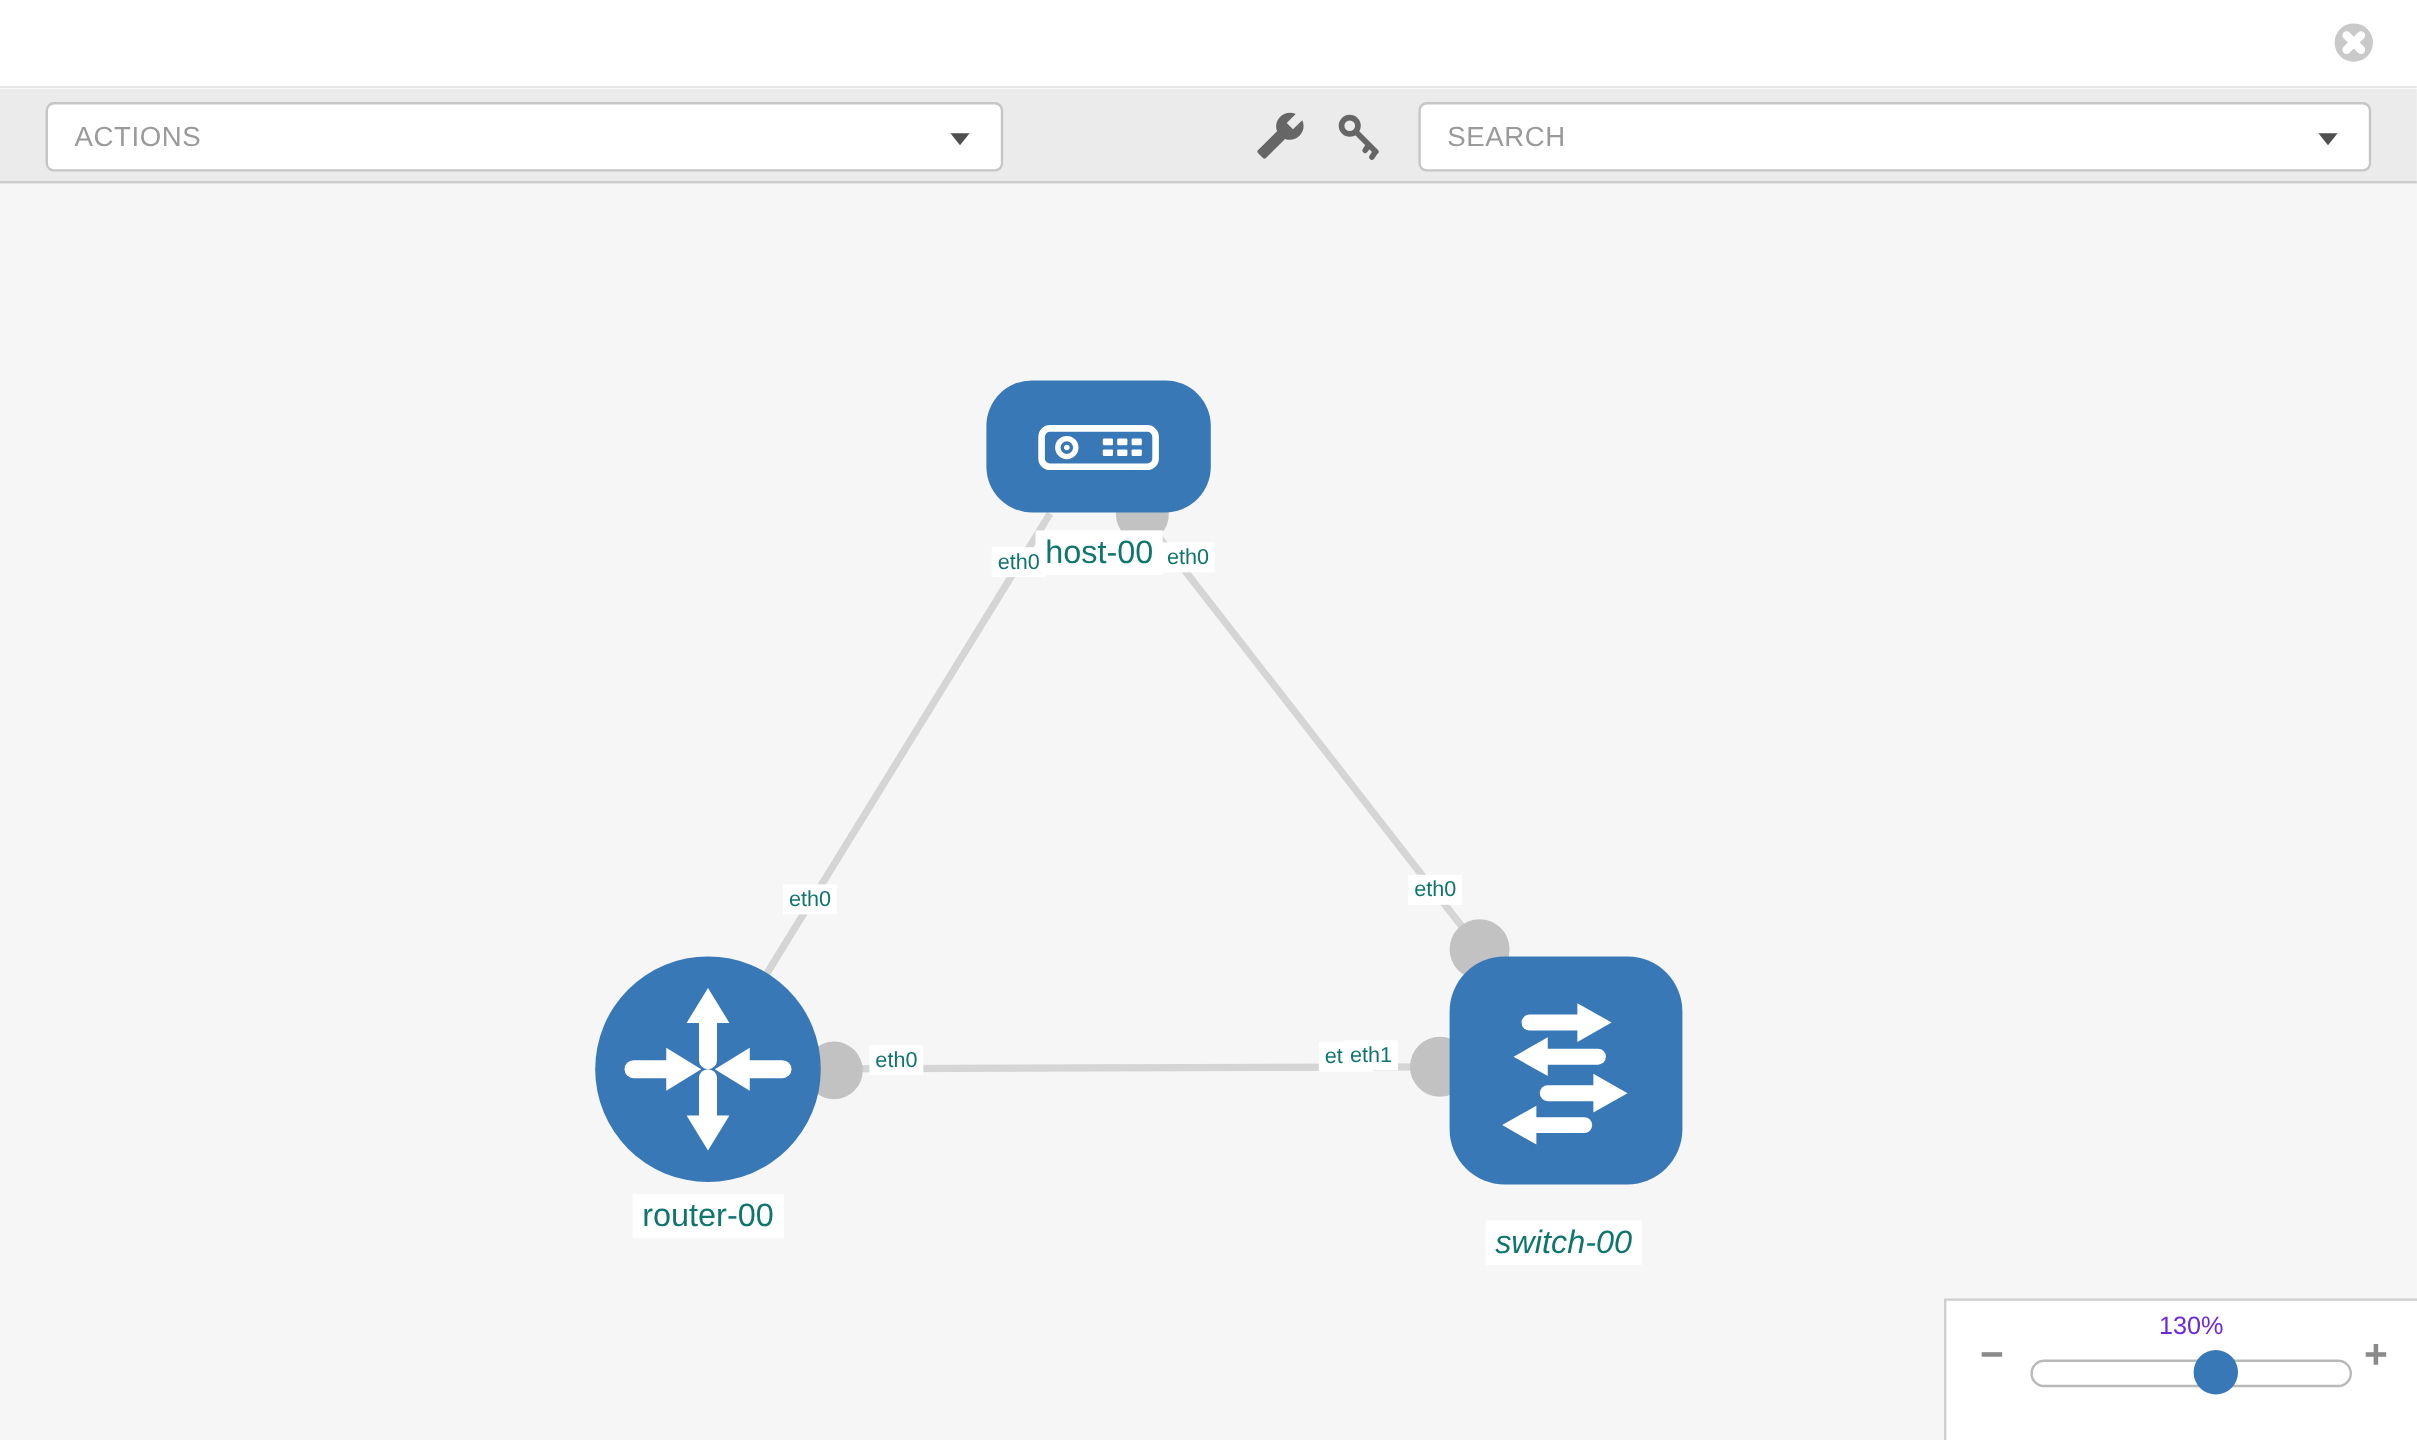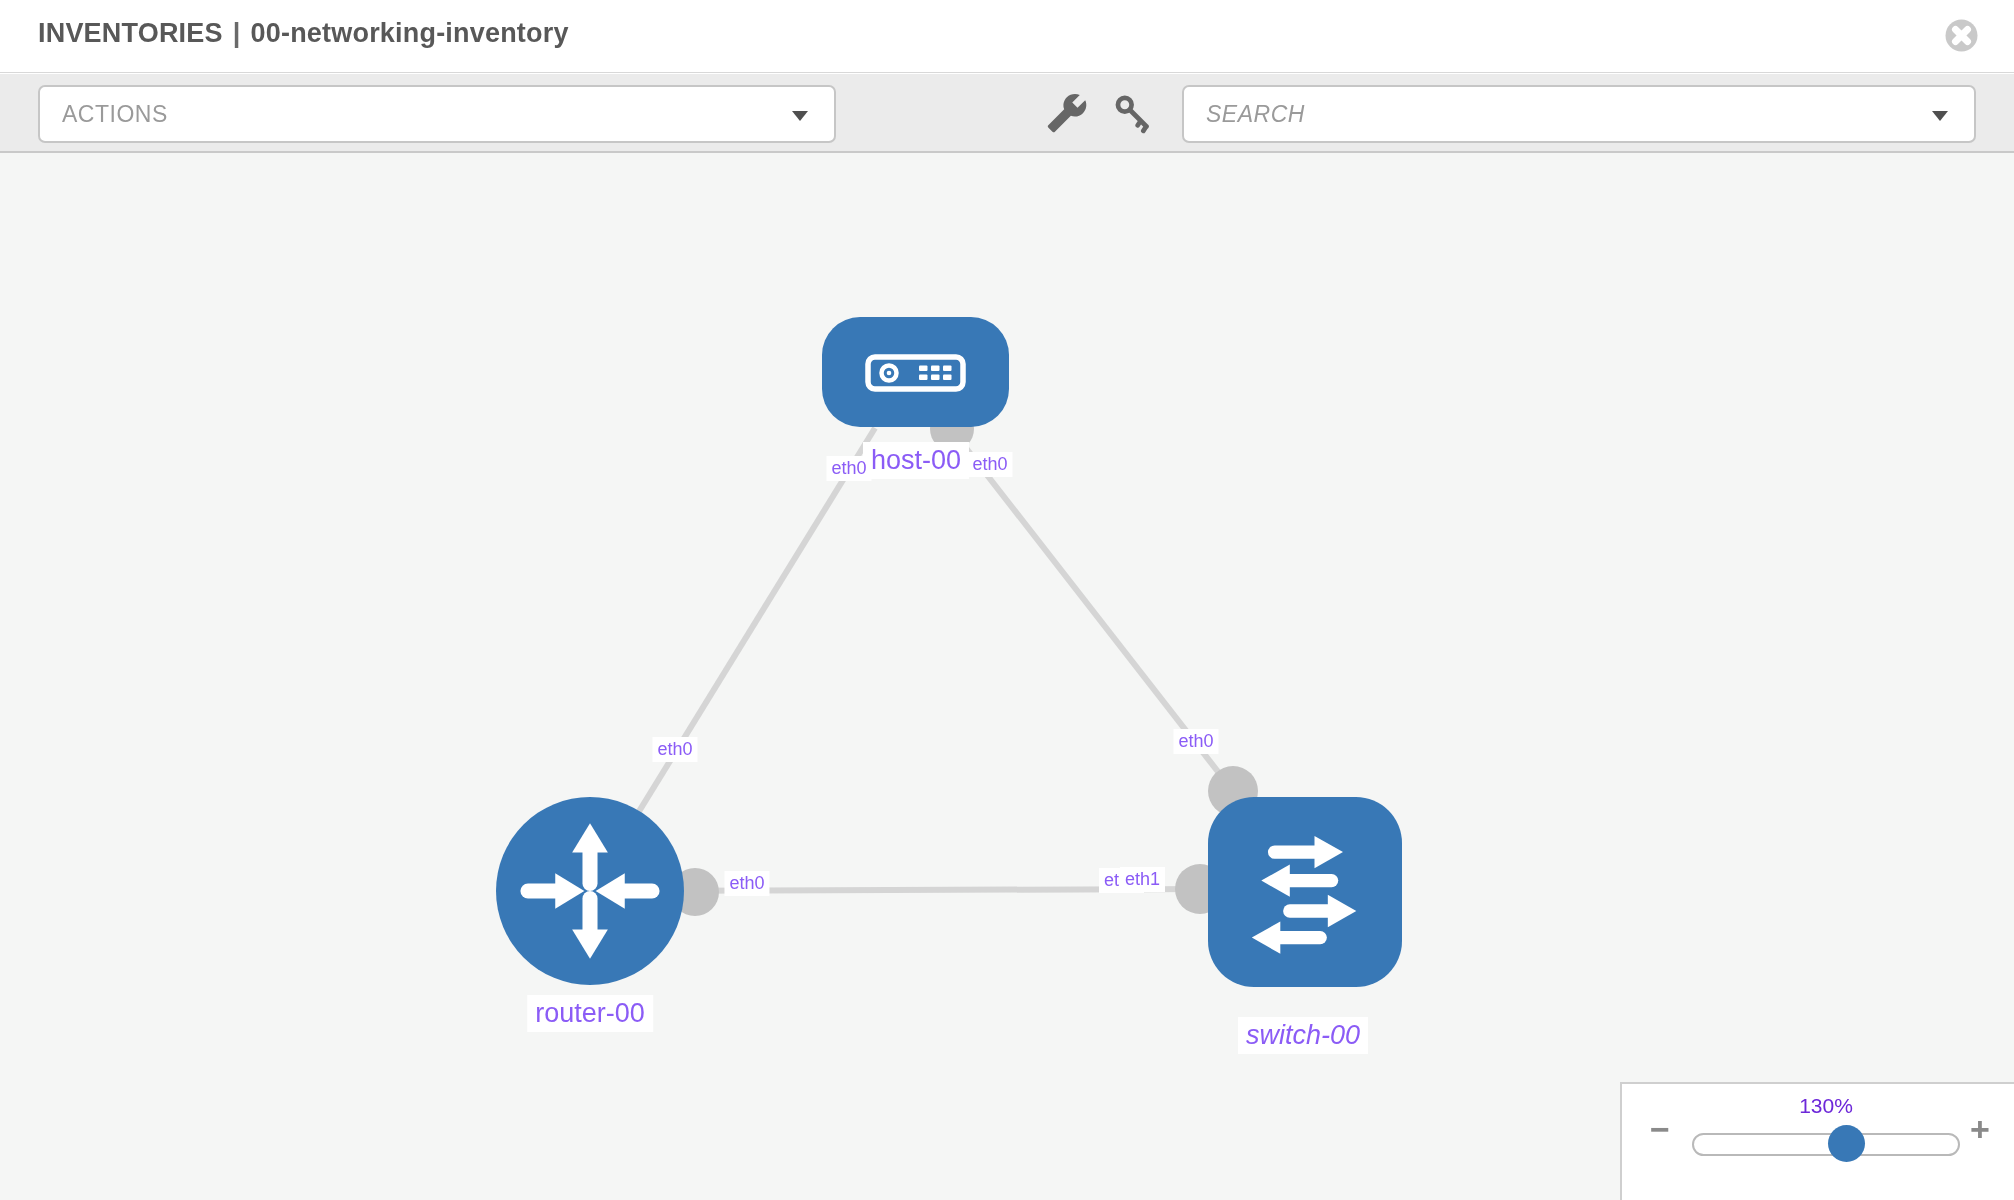--- a/index.html
+++ b/index.html
@@ -14,41 +14,41 @@
   #title span { margin-right:10px; }
   #title .sep { color:#6a6a6a; font-weight:700; }
   #close-btn { position:absolute; left:1945px; top:19px; width:33px; height:33px; cursor:pointer; }
 
   
   #toolbar { position:absolute; left:0; top:74px; width:2014px; height:79px;
     background:#ebebeb; border-bottom:2px solid #c9c9c9; }
   .ddl { position:absolute; top:11px; height:58px; background:#ffffff;
     border:2px solid #c6c6c6; border-radius:7px; display:flex; align-items:center; }
   #actions-ddl { left:38px; width:798px; }
-  #search-ddl  { left:1182px; width:794px;font-style:italic; }
+  #search-ddl  { left:1182px; width:794px; }
   .ddl .lbl { font-size:23px; color:#9a9a9a; padding-left:22px; letter-spacing:0.5px;text-align:right; }
   .caret { position:absolute; right:26px; top:24px; width:0; height:0;
     border-left:8px solid transparent; border-right:8px solid transparent;
     border-top:10px solid #4f4f4f; }
   .tool-ico { position:absolute; top:18px; width:42px; height:42px; cursor:pointer; }
   #wrench-btn { left:1046px; }
   #key-btn { left:1112px; }
 
   
   #canvas { position:absolute; left:0; top:153px; width:2014px; height:1047px;
     background:#f5f6f5; }
   #wires { position:absolute; left:0; top:0; width:2014px; height:1047px; }
 
   .node { position:absolute; background:#3878b6; }
   #node-host   { left:822px; top:164px; width:187px; height:110px; border-radius:38px; }
   #node-router { left:496px; top:644px; width:188px; height:188px; border-radius:50%; }
   #node-switch { left:1208px; top:644px; width:194px; height:190px; border-radius:46px; }
   .node svg { width:100%; height:100%; display:block; }
 
-  .chip { position:absolute; background:#ffffff; color:#8b5cf6; white-space:nowrap; }
+  .chip { position:absolute; background:#ffffff; color:#0f766e; white-space:nowrap; }
   .node-label { font-size:27px; padding:3px 8px; transform:translateX(-50%); }
   .if-label { font-size:18px; padding:2px 5px; transform:translateX(-50%); }
   .if-label.raw { transform:none; }
 
   
   #zoom-panel { position:absolute; left:1620px; top:1082px; width:400px; height:124px;
     background:#ffffff; border:2px solid #cfcfcf; }
   #zoom-level { position:absolute; left:144px; top:10px; width:120px; text-align:center;
     font-size:21px; color:#6d28d9; }
   .zoom-btn { position:absolute; top:28px; font-size:34px; font-weight:700; color:#8a8a8a;
@@ -57,23 +57,20 @@
   #zoom-plus  { left:348px; }
   #slider-track { position:absolute; left:70px; top:49px; width:268px; height:23px;
     background:#ffffff; border:2px solid #b9b9b9; border-radius:13px; cursor:pointer; }
   #slider-thumb { position:absolute; left:206px; top:41px; width:37px; height:37px;
     border-radius:50%; background:#3878b6; cursor:grab; }
 </style>
 </head>
 <body>
 
 <div id="header">
-  <div id="title">
-    <span>INVENTORIES</span><span class="sep">|</span><span>00-networking-inventory</span>
-  </div>
   <div id="close-btn">
     <svg viewBox="0 0 33 33">
       <circle cx="16.5" cy="16.5" r="16" fill="#c9c9c9"></circle>
       <path d="M10.5 10.5 L22.5 22.5 M22.5 10.5 L10.5 22.5" stroke="#ffffff" stroke-width="7" stroke-linecap="round"></path>
     </svg>
   </div>
 </div>
 
 <div id="toolbar">
   <div id="actions-ddl" class="ddl">

